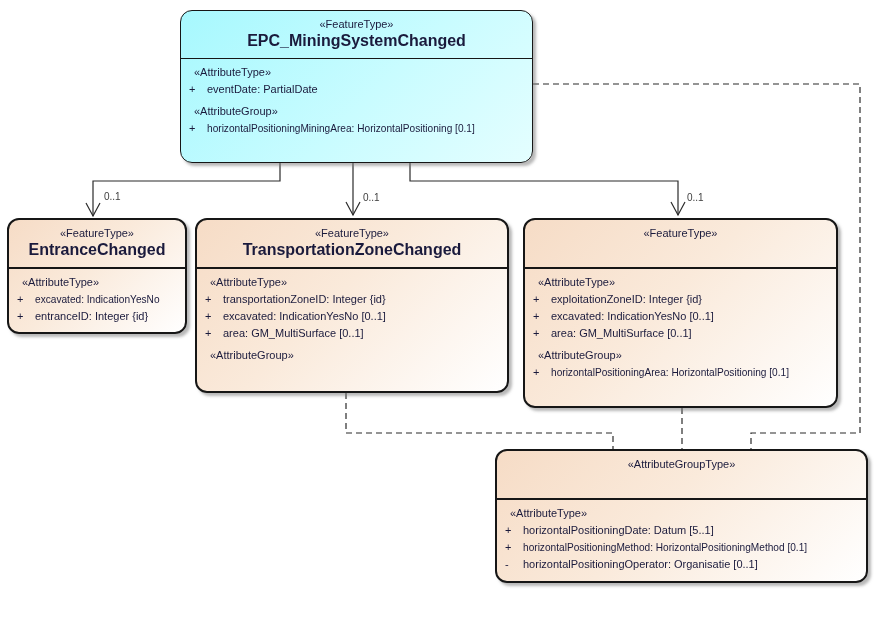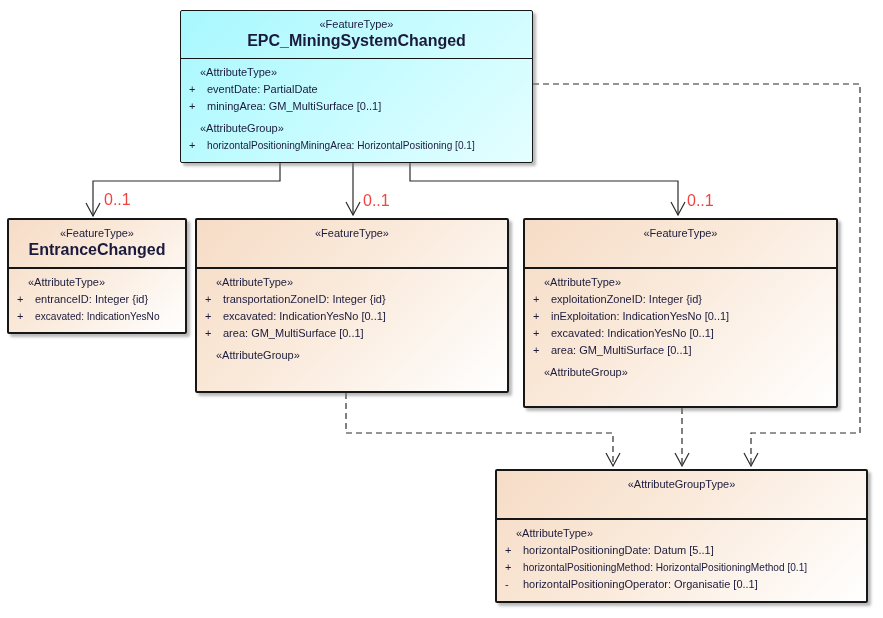--- a/index.html
+++ b/index.html
@@ -2,42 +2,42 @@
 <html><head>
 <meta charset="utf-8">
 <style>
   html,body{margin:0;padding:0;background:#ffffff;}
   .canvas{
     position:relative;width:883px;height:618px;background:#ffffff;
     font-family:"Liberation Sans",sans-serif;color:#1a1a3c;overflow:hidden;
   }
   svg.wires{position:absolute;left:0;top:0;width:883px;height:618px;}
   .uml{
-    position:absolute;box-sizing:border-box;border:2px solid #161616;border-radius:2px;
+    position:absolute;box-sizing:border-box;border:2px solid #161616;border-radius:12px;
     box-shadow:3px 3px 3px rgba(125,125,125,.55);
   }
   .uml.cyan{
     border-width:1px;
     background:linear-gradient(135deg,#a7f8fe 0%,#c9fcff 55%,#e4feff 100%);
   }
   .uml.beige{
     background:linear-gradient(135deg,#f6dcc6 0%,#faeadb 45%,#ffffff 100%);
   }
   .hdr{height:41px;padding-top:6px;text-align:center;border-bottom:2px solid #161616;}
   .cyan .hdr{border-bottom-width:1px;}
   .stereo{font-size:11px;line-height:15px;}
   .cname{font-size:16px;font-weight:bold;line-height:17px;}
   .body{padding-top:5px;}
   .row{height:17px;line-height:17px;white-space:nowrap;font-size:11px;}
-  .glabel{padding-left:19px;}
+  .glabel{padding-left:13px;}
   .gap{height:5px;}
   .attr .vis{display:inline-block;width:26px;padding-left:8px;box-sizing:border-box;}
   .attr .atext{display:inline-block;}
   .squeeze .atext{transform:scaleX(.92);transform-origin:0 50%;}
-  .card-label{position:absolute;font-size:16px;color:#ef4444;}
+  .card-label{position:absolute;font-size:10px;color:#404040;}
 </style>
 </head>
 <body>
 
 <div class="canvas">
 
   <svg class="wires" viewBox="0 0 883 618" fill="none" stroke="#2b2b2b" stroke-width="1.2">
 
     <path d="M280 163 V181 H93 V216"></path>
     <polyline points="86,203 93,216 100,203"></polyline>
@@ -61,50 +61,48 @@
   <div class="uml cyan" style="left:180px;top:10px;width:353px;height:153px">
     <div class="hdr">
       <div class="stereo">«FeatureType»</div>
       <div class="cname">EPC_MiningSystemChanged</div>
     </div>
     <div class="body">
       <div class="row glabel">«AttributeType»</div>
       <div class="row attr">
         <span class="vis">+</span><span class="atext">eventDate: PartialDate</span>
       </div>
-      <div class="row attr">
-        <span class="vis">+</span><span class="atext">miningArea: GM_MultiSurface [0..1]</span>
-      </div>
       <div class="gap"></div>
       <div class="row glabel">«AttributeGroup»</div>
       <div class="row attr squeeze">
         <span class="vis">+</span><span class="atext">horizontalPositioningMiningArea: HorizontalPositioning [0.1]</span>
       </div>
     </div>
   </div>
 
   <div class="uml beige" style="left:7px;top:218px;width:180px;height:116px">
     <div class="hdr">
       <div class="stereo">«FeatureType»</div>
       <div class="cname">EntranceChanged</div>
     </div>
     <div class="body">
       <div class="row glabel">«AttributeType»</div>
+      <div class="row attr squeeze">
+        <span class="vis">+</span><span class="atext">excavated: IndicationYesNo</span>
+      </div>
       <div class="row attr">
         <span class="vis">+</span><span class="atext">entranceID: Integer {id}</span>
-      </div>
-      <div class="row attr squeeze">
-        <span class="vis">+</span><span class="atext">excavated: IndicationYesNo</span>
       </div>
     </div>
   </div>
 
   <div class="uml beige" style="left:195px;top:218px;width:314px;height:175px">
     <div class="hdr">
       <div class="stereo">«FeatureType»</div>
+      <div class="cname">TransportationZoneChanged</div>
     </div>
     <div class="body">
       <div class="row glabel">«AttributeType»</div>
       <div class="row attr">
         <span class="vis">+</span><span class="atext">transportationZoneID: Integer {id}</span>
       </div>
       <div class="row attr">
         <span class="vis">+</span><span class="atext">excavated: IndicationYesNo [0..1]</span>
       </div>
       <div class="row attr">
@@ -118,34 +116,34 @@
   <div class="uml beige" style="left:523px;top:218px;width:315px;height:190px">
     <div class="hdr">
       <div class="stereo">«FeatureType»</div>
     </div>
     <div class="body">
       <div class="row glabel">«AttributeType»</div>
       <div class="row attr">
         <span class="vis">+</span><span class="atext">exploitationZoneID: Integer {id}</span>
       </div>
       <div class="row attr">
-        <span class="vis">+</span><span class="atext">inExploitation: IndicationYesNo [0..1]</span>
-      </div>
-      <div class="row attr">
         <span class="vis">+</span><span class="atext">excavated: IndicationYesNo [0..1]</span>
       </div>
       <div class="row attr">
         <span class="vis">+</span><span class="atext">area: GM_MultiSurface [0..1]</span>
       </div>
       <div class="gap"></div>
       <div class="row glabel">«AttributeGroup»</div>
+      <div class="row attr squeeze">
+        <span class="vis">+</span><span class="atext">horizontalPositioningArea: HorizontalPositioning [0.1]</span>
+      </div>
     </div>
   </div>
 
-  <div class="uml beige" style="left:495px;top:469px;width:373px;height:134px">
+  <div class="uml beige" style="left:495px;top:449px;width:373px;height:134px">
     <div class="hdr">
       <div class="stereo">«AttributeGroupType»</div>
     </div>
     <div class="body">
       <div class="row glabel">«AttributeType»</div>
       <div class="row attr">
         <span class="vis">+</span><span class="atext">horizontalPositioningDate: Datum [5..1]</span>
       </div>
       <div class="row attr squeeze">
         <span class="vis">+</span><span class="atext">horizontalPositioningMethod: HorizontalPositioningMethod [0.1]</span>

